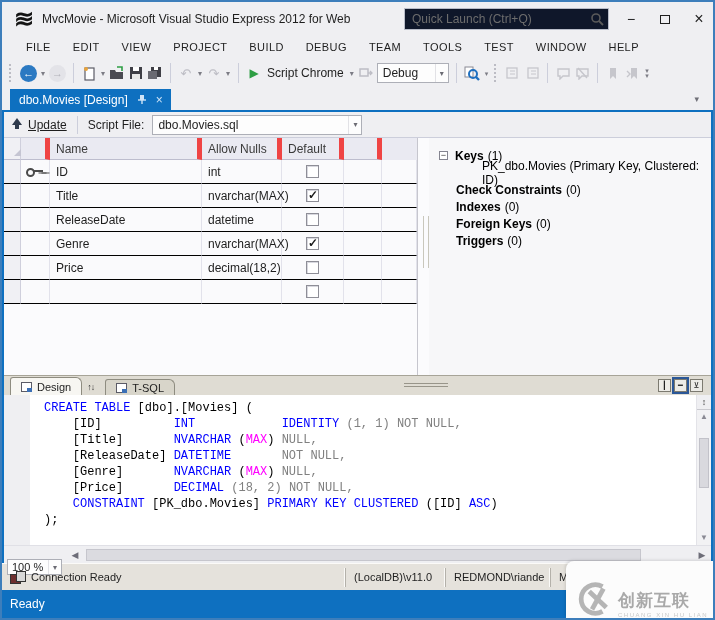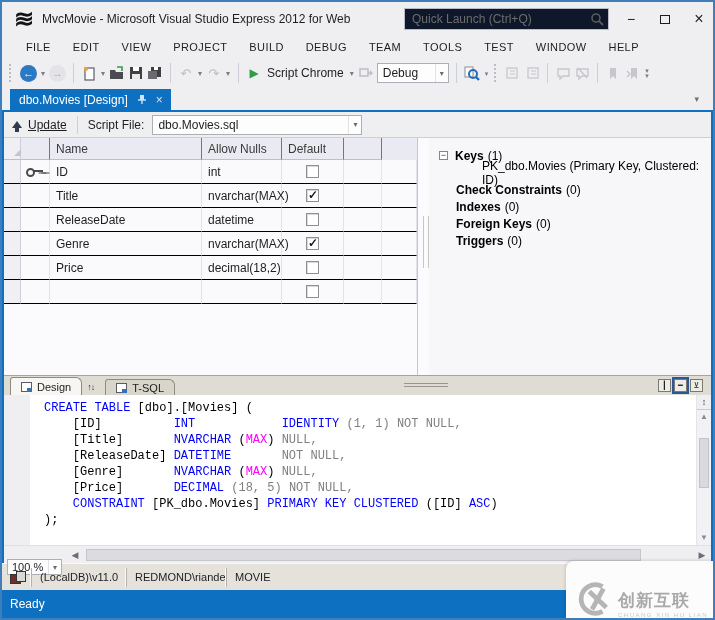--- a/index.html
+++ b/index.html
@@ -53,21 +53,21 @@
   .scriptfile-combo { width:210px; margin-left:8px; }
 
   
   .main { height:237px; position:relative; background:#FBFBFD; }
   .v-divider { position:absolute; left:413px; top:0; bottom:0; width:1px; background:#C6C6CE; }
   .v-grip { position:absolute; left:419px; top:78px; height:52px; width:6px; border-left:1px solid #C9C7BC; border-right:1px solid #C9C7BC; }
 
   .dgrid { position:absolute; left:0; top:0; width:413px; }
   .grow { display:grid; grid-template-columns:17px 29px 152px 80px 62px 38px 1fr; }
   .ghead { height:22px; background:#EAEAF2; }
-  .ghead .gc { border-right:1px solid #ef4444; border-bottom:1px solid #BDBDCE; font-size:12px; color:#3A3A3A; display:flex; align-items:center; padding-left:6px; }
+  .ghead .gc { border-right:5px solid #ef4444; border-bottom:1px solid #BDBDCE; font-size:12px; color:#3A3A3A; display:flex; align-items:center; padding-left:6px; }
   .gr { height:24px; background:#FAFAFC; }
   .gr .gc { border-right:1px solid #E2E2EB; border-bottom:1px solid #000000; font-size:12px; color:#1E1E1E; display:flex; align-items:center; padding-left:6px; }
   .gc.selcol { background:#F0F0F4; border-right:1px solid #CFCFDC; }
   .gc.center { justify-content:center; padding-left:0; }
   .corner-tri { width:0; height:0; border-left:7px solid transparent; border-bottom:7px solid #C5C5D2; margin:8px 0 0 4px; }
   .cb { width:13px; height:13px; background:#fff; border:1px solid #8E8E97; box-shadow:inset 1px 1px 0 #D8D8DF; position:relative; }
   .cb.checked::after { content:"\2713"; position:absolute; left:1px; top:-2px; font-size:12px; font-weight:bold; color:#1A1A1A; }
   .key-ico { position:relative; width:18px; height:10px; }
   .key-ico::before { content:""; position:absolute; left:0; top:1px; width:5px; height:5px; border:2px solid #4A4A4A; border-radius:50%; }
   .key-ico::after { content:""; position:absolute; left:8px; top:3px; width:9px; height:2px; background:#4A4A4A; box-shadow:4px 2px 0 -0.5px #4A4A4A, 7px 2px 0 -0.5px #4A4A4A; }
@@ -286,21 +286,21 @@
           <line x1="5" y1="6" x2="5" y2="10" stroke="#CFE4F7" stroke-width="1.4"></line>
         </svg>
       <span class="tab-close">×</span>
     </div>
     <span class="tabstrip-caret">▾</span>
   </div>
 
   <div class="docframe">
 
     <div class="updatebar">
-      <span style="display:flex;align-items:center;text-decoration:underline;">
+      <span style="display:flex;text-decoration:underline;">
         <span class="upd-arrow"></span>
         <span>Update</span>
       </span>
       <span class="upd-sep"></span>
       <span>Script File:</span>
       <span class="combo scriptfile-combo">
         <span class="cval">dbo.Movies.sql</span>
           <span class="carr">▾</span>
       </span>
     </div>
@@ -437,21 +437,21 @@
     </div>
 
     <div class="codepane">
       <div class="code-gutter"></div>
       <div class="code-body" id="code-body">
           <div class="code-line"><span class="c-kw">CREATE TABLE</span><span class="c-pl"> [dbo].[Movies] (</span></div>
           <div class="code-line"><span class="c-pl">    [ID]          </span><span class="c-kw">INT</span><span class="c-pl">            </span><span class="c-kw">IDENTITY</span><span class="c-pl"> </span><span class="c-gr">(1, 1)</span><span class="c-pl"> </span><span class="c-gr">NOT NULL,</span></div>
           <div class="code-line"><span class="c-pl">    [Title]       </span><span class="c-kw">NVARCHAR</span><span class="c-pl"> (</span><span class="c-mag">MAX</span><span class="c-pl">) </span><span class="c-gr">NULL,</span></div>
           <div class="code-line"><span class="c-pl">    [ReleaseDate] </span><span class="c-kw">DATETIME</span><span class="c-pl">       </span><span class="c-gr">NOT NULL,</span></div>
           <div class="code-line"><span class="c-pl">    [Genre]       </span><span class="c-kw">NVARCHAR</span><span class="c-pl"> (</span><span class="c-mag">MAX</span><span class="c-pl">) </span><span class="c-gr">NULL,</span></div>
-          <div class="code-line"><span class="c-pl">    [Price]       </span><span class="c-kw">DECIMAL</span><span class="c-pl"> </span><span class="c-gr">(18, 5)</span><span class="c-pl"> </span><span class="c-gr">NOT NULL,</span></div>
+          <div class="code-line"><span class="c-pl">    [Price]       </span><span class="c-kw">DECIMAL</span><span class="c-pl"> </span><span class="c-gr">(18, 2)</span><span class="c-pl"> </span><span class="c-gr">NOT NULL,</span></div>
           <div class="code-line"><span class="c-pl">    </span><span class="c-kw">CONSTRAINT</span><span class="c-pl"> [PK_dbo.Movies] </span><span class="c-kw">PRIMARY KEY CLUSTERED</span><span class="c-pl"> ([ID] </span><span class="c-kw">ASC</span><span class="c-pl">)</span></div>
           <div class="code-line"><span class="c-pl">);</span></div>
         </div>
       <div class="vscroll">
         <div class="vs-grip">↕</div>
         <div class="vs-btn">▲</div>
         <div class="vs-track">
             <div class="vs-thumb"></div>
           </div>
         <div class="vs-btn">▼</div>
@@ -466,20 +466,21 @@
       <span class="hs-btn">◀</span>
       <span class="hs-track">
           <span class="hs-thumb"></span>
         </span>
       <span class="hs-btn">▶</span>
     </div>
   </div>
 
   <div class="statusbar">
     <span class="conn-ico"></span>
+    <span class="sb-msg">Connection Ready</span>
     <span class="sb-seg">(LocalDB)\v11.0</span>
     <span class="sb-seg">REDMOND\riande</span>
     <span class="sb-seg">MOVIE</span>
   </div>
 
   <div class="readybar">
     <span>Ready</span>
   </div>
 
   <div class="watermark">

